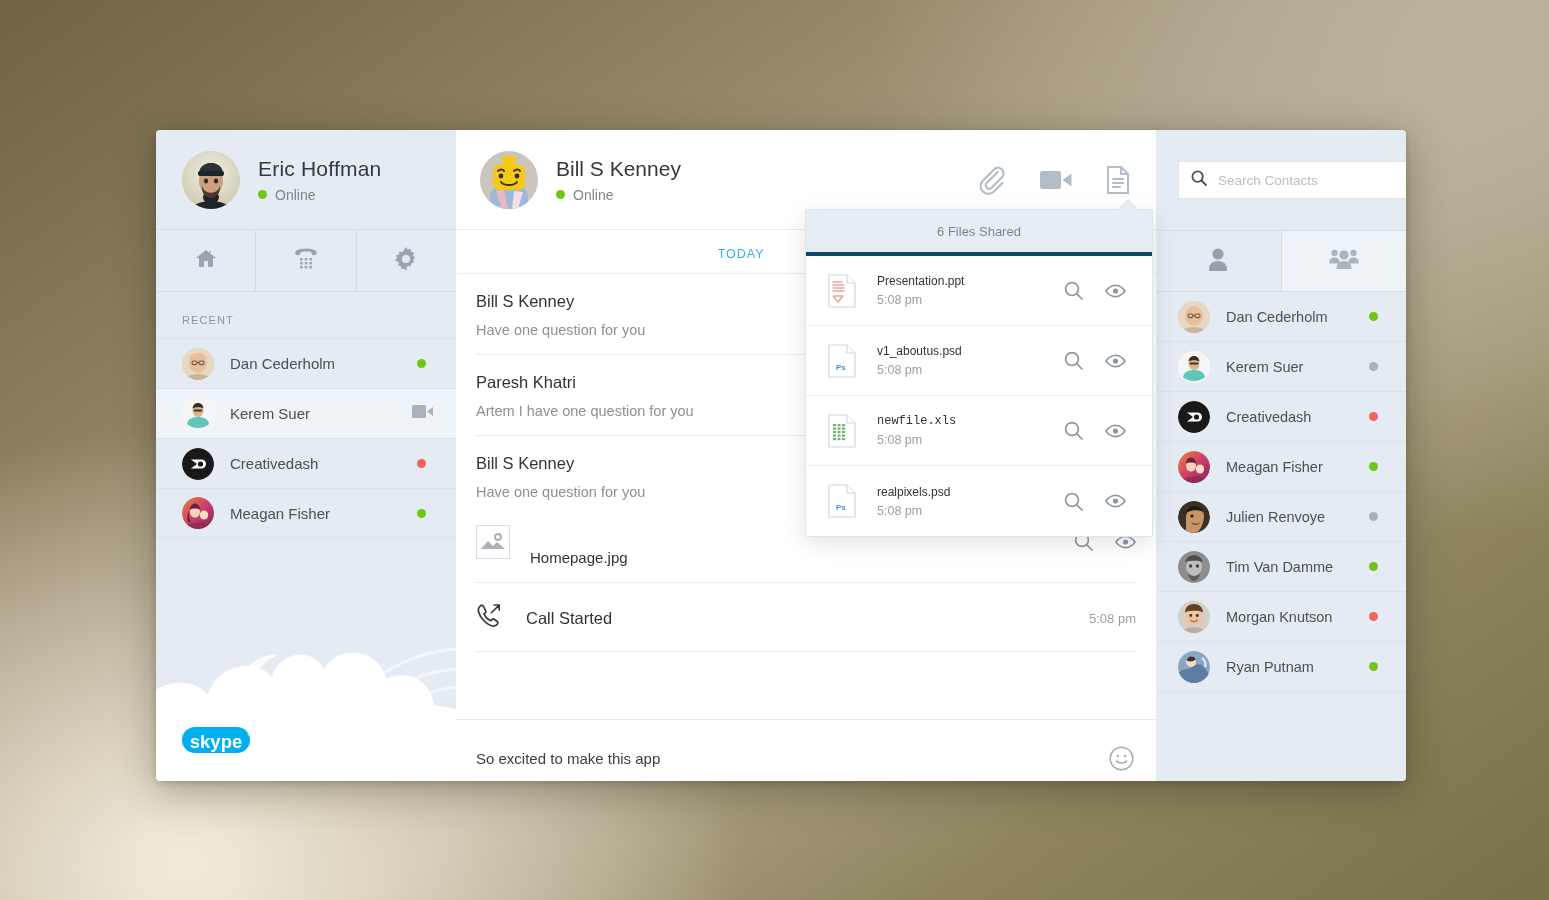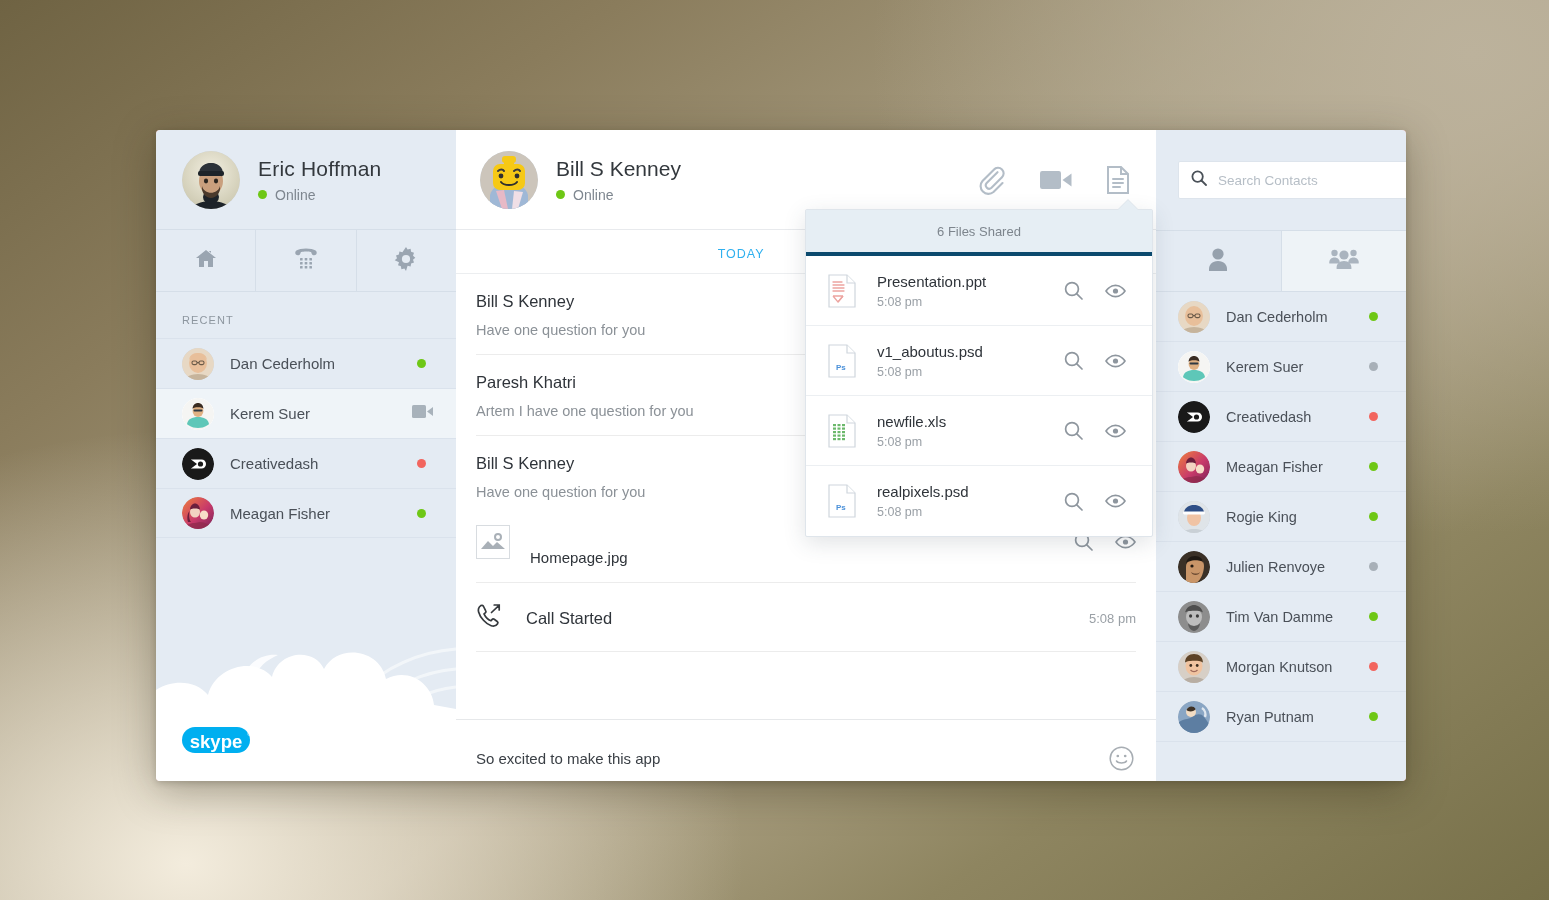--- a/index.html
+++ b/index.html
@@ -159,21 +159,21 @@
     background: #e6eef4; text-align: center; font-size: 13px; color: #7d858d;
     padding: 14px 0 13px 0; border-bottom: 4px solid #0c4a6e;
   }
   .files-row {
     display: flex; align-items: center; height: 70px; padding: 0 26px 0 22px;
     border-bottom: 1px solid #eceff2; cursor: pointer;
   }
   .files-row:last-child { border-bottom: none; }
   .ficon { flex: 0 0 28px; width: 28px; height: 34px; position: relative; }
   .fmeta { margin-left: 21px; flex: 1; }
-  .fname { font-size: 15px; color: #2f343a; }
+  .fname { font-size: 12px; color: #2f343a; }
   .ftime { font-size: 12.5px; color: #9aa0a6; margin-top: 5px; }
 
   
   #right-panel {
     width: 250px; flex: 0 0 250px; background: #e4ebf3;
     border-radius: 0 4px 4px 0; display: flex; flex-direction: column;
     overflow: hidden;
   }
   .search-wrap { height: 100px; display: flex; align-items: center; padding: 8px 22px; }
   .search-box {
@@ -594,21 +594,21 @@
               <rect x="5" y="20.5" width="3" height="2.2"></rect>
                 <rect x="9.5" y="20.5" width="3" height="2.2"></rect>
                 <rect x="14" y="20.5" width="3" height="2.2"></rect>
               <rect x="5" y="24" width="3" height="2.2"></rect>
                 <rect x="9.5" y="24" width="3" height="2.2"></rect>
                 <rect x="14" y="24" width="3" height="2.2"></rect>
             </g>
           </svg>
         </span>
         <span class="fmeta">
-          <span class="fname" style="display:block;">newfile.xls</span>
+          <span class="fname" style="display:block;font-family:Liberation Mono, monospace;">newfile.xls</span>
           <span class="ftime" style="display:block;">5:08 pm</span>
         </span>
         <span class="file-actions">
           <span>
             <svg width="19" height="19" viewBox="0 0 19 19">
                 <circle cx="8" cy="8" r="6.4" stroke-width="1.7"></circle>
                 <path d="M12.8 12.8L18 18" stroke-width="1.7" stroke-linecap="round"></path>
               </svg>
           </span>
           <span>
@@ -744,33 +744,20 @@
               <ellipse cx="13" cy="15" rx="5" ry="5.6" fill="#f2d3c2"></ellipse>
               <path d="M8 13c0-4 2.5-6.5 5-6.5S18 9 18 13c0-2-10-2-10 0z" fill="#6b1f3d"></path>
               <ellipse cx="22" cy="18" rx="4.2" ry="4.6" fill="#f7ddc8"></ellipse>
               <path d="M13 26c-5 0-8 2-8 2v4h22v-4s-4-3-9-3z" fill="#8d2a4a" opacity=".7"></path>
             </svg>
         </div>
         <span class="contact-name">Meagan Fisher</span>
         <span class="dot online"></span>
       </div>
 
-      <div class="contact-row">
-        <div class="avatar" style="width:32px;height:32px;">
-          <svg width="32" height="32" viewBox="0 0 32 32">
-              <circle cx="16" cy="16" r="16" fill="#dfe4e8"></circle>
-              <ellipse cx="16" cy="17" rx="7" ry="8" fill="#f0c3a4"></ellipse>
-              <path d="M6 12c0-5 5-8 10-8s10 3 10 8z" fill="#2e4e86"></path>
-              <rect x="5" y="10.5" width="22" height="3" rx="1.4" fill="#fff"></rect>
-              <path d="M16 28c-6 0-10 2-10 2v2h20v-2s-4-2-10-2z" fill="#c9d0d6"></path>
-            </svg>
-        </div>
-        <span class="contact-name">Rogie King</span>
-        <span class="dot online"></span>
-      </div>
 
       <div class="contact-row">
         <div class="avatar" style="width:32px;height:32px;">
           <svg width="32" height="32" viewBox="0 0 32 32">
               <circle cx="16" cy="16" r="16" fill="#3a3026"></circle>
               <path d="M8 32V16c0-6 4-10 9-10s9 4 9 9c0 8-5 17-9 17z" fill="#c99568"></path>
               <path d="M8 14c0-6 4-9 9-9s8 3 8 7c0-4-17-4-17 2z" fill="#1f1913"></path>
               <path d="M13 21c3 2 7 2 9 0-1 4-8 4-9 0z" fill="#6b4a32"></path>
               <circle cx="14" cy="15" r="1.6" fill="#221a12"></circle>
             </svg>

